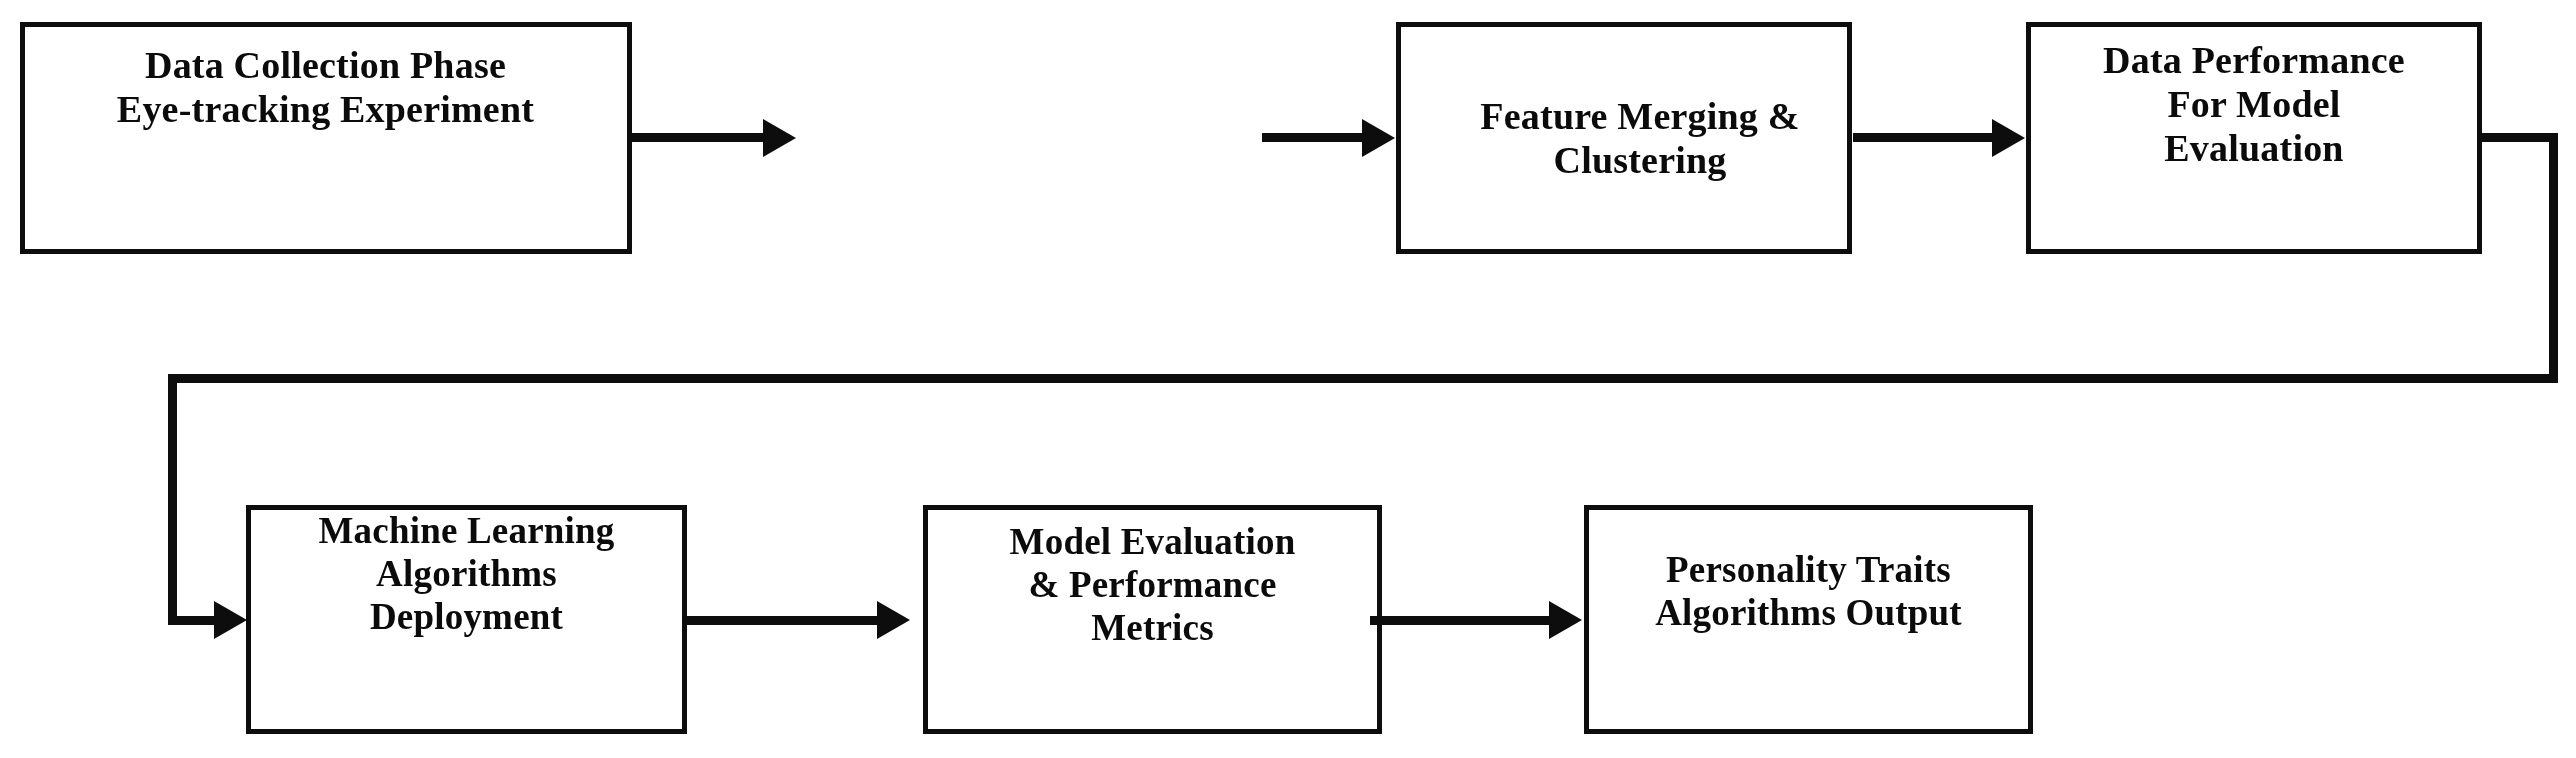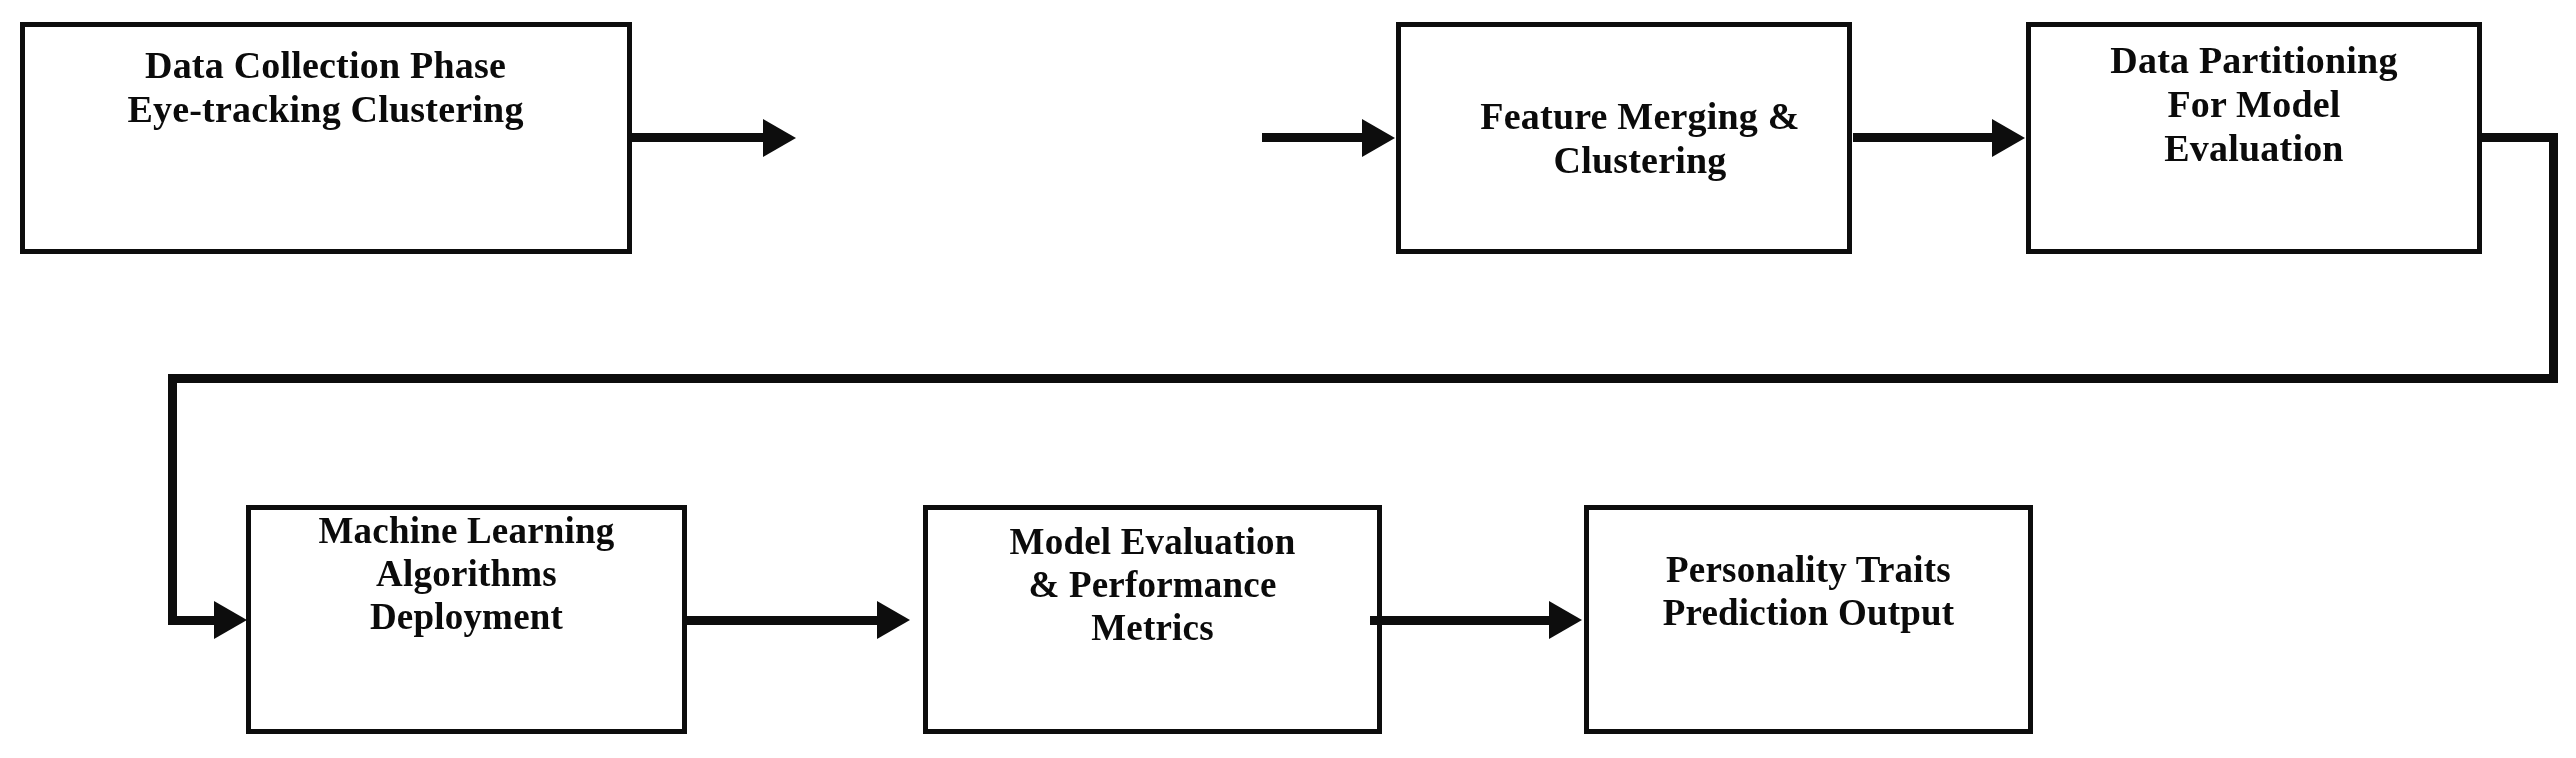--- a/index.html
+++ b/index.html
@@ -102,50 +102,50 @@
   #edge-5-6 .hline { left: 1370px; top: 616px; width: 181px; }
   #edge-5-6 .arrowhead { left: 1549px; top: 601px; }
 </style>
 </head>
 <body>
 
 <div id="canvas">
 
   <div class="node" id="node-0">
     <div class="label">Data Collection Phase
-Eye-tracking Clustering</div>
+Eye-tracking Experiment</div>
   </div>
 
 
   <div class="node" id="node-2">
     <div class="label">Feature Merging &amp;
 Clustering</div>
   </div>
 
   <div class="node" id="node-3">
-    <div class="label">Data Partitioning
+    <div class="label">Data Performance
 For Model
 Evaluation</div>
   </div>
 
   <div class="node" id="node-4">
     <div class="label">Machine Learning
 Algorithms
 Deployment</div>
   </div>
 
   <div class="node" id="node-5">
     <div class="label">Model Evaluation
 &amp; Performance
 Metrics</div>
   </div>
 
   <div class="node" id="node-6">
     <div class="label">Personality Traits
-Prediction Output</div>
+Algorithms Output</div>
   </div>
 
   <div id="edge-0-1">
     <div class="hline"></div>
     <div class="arrowhead"></div>
   </div>
 
   <div id="edge-1-2">
     <div class="hline"></div>
     <div class="arrowhead"></div>

